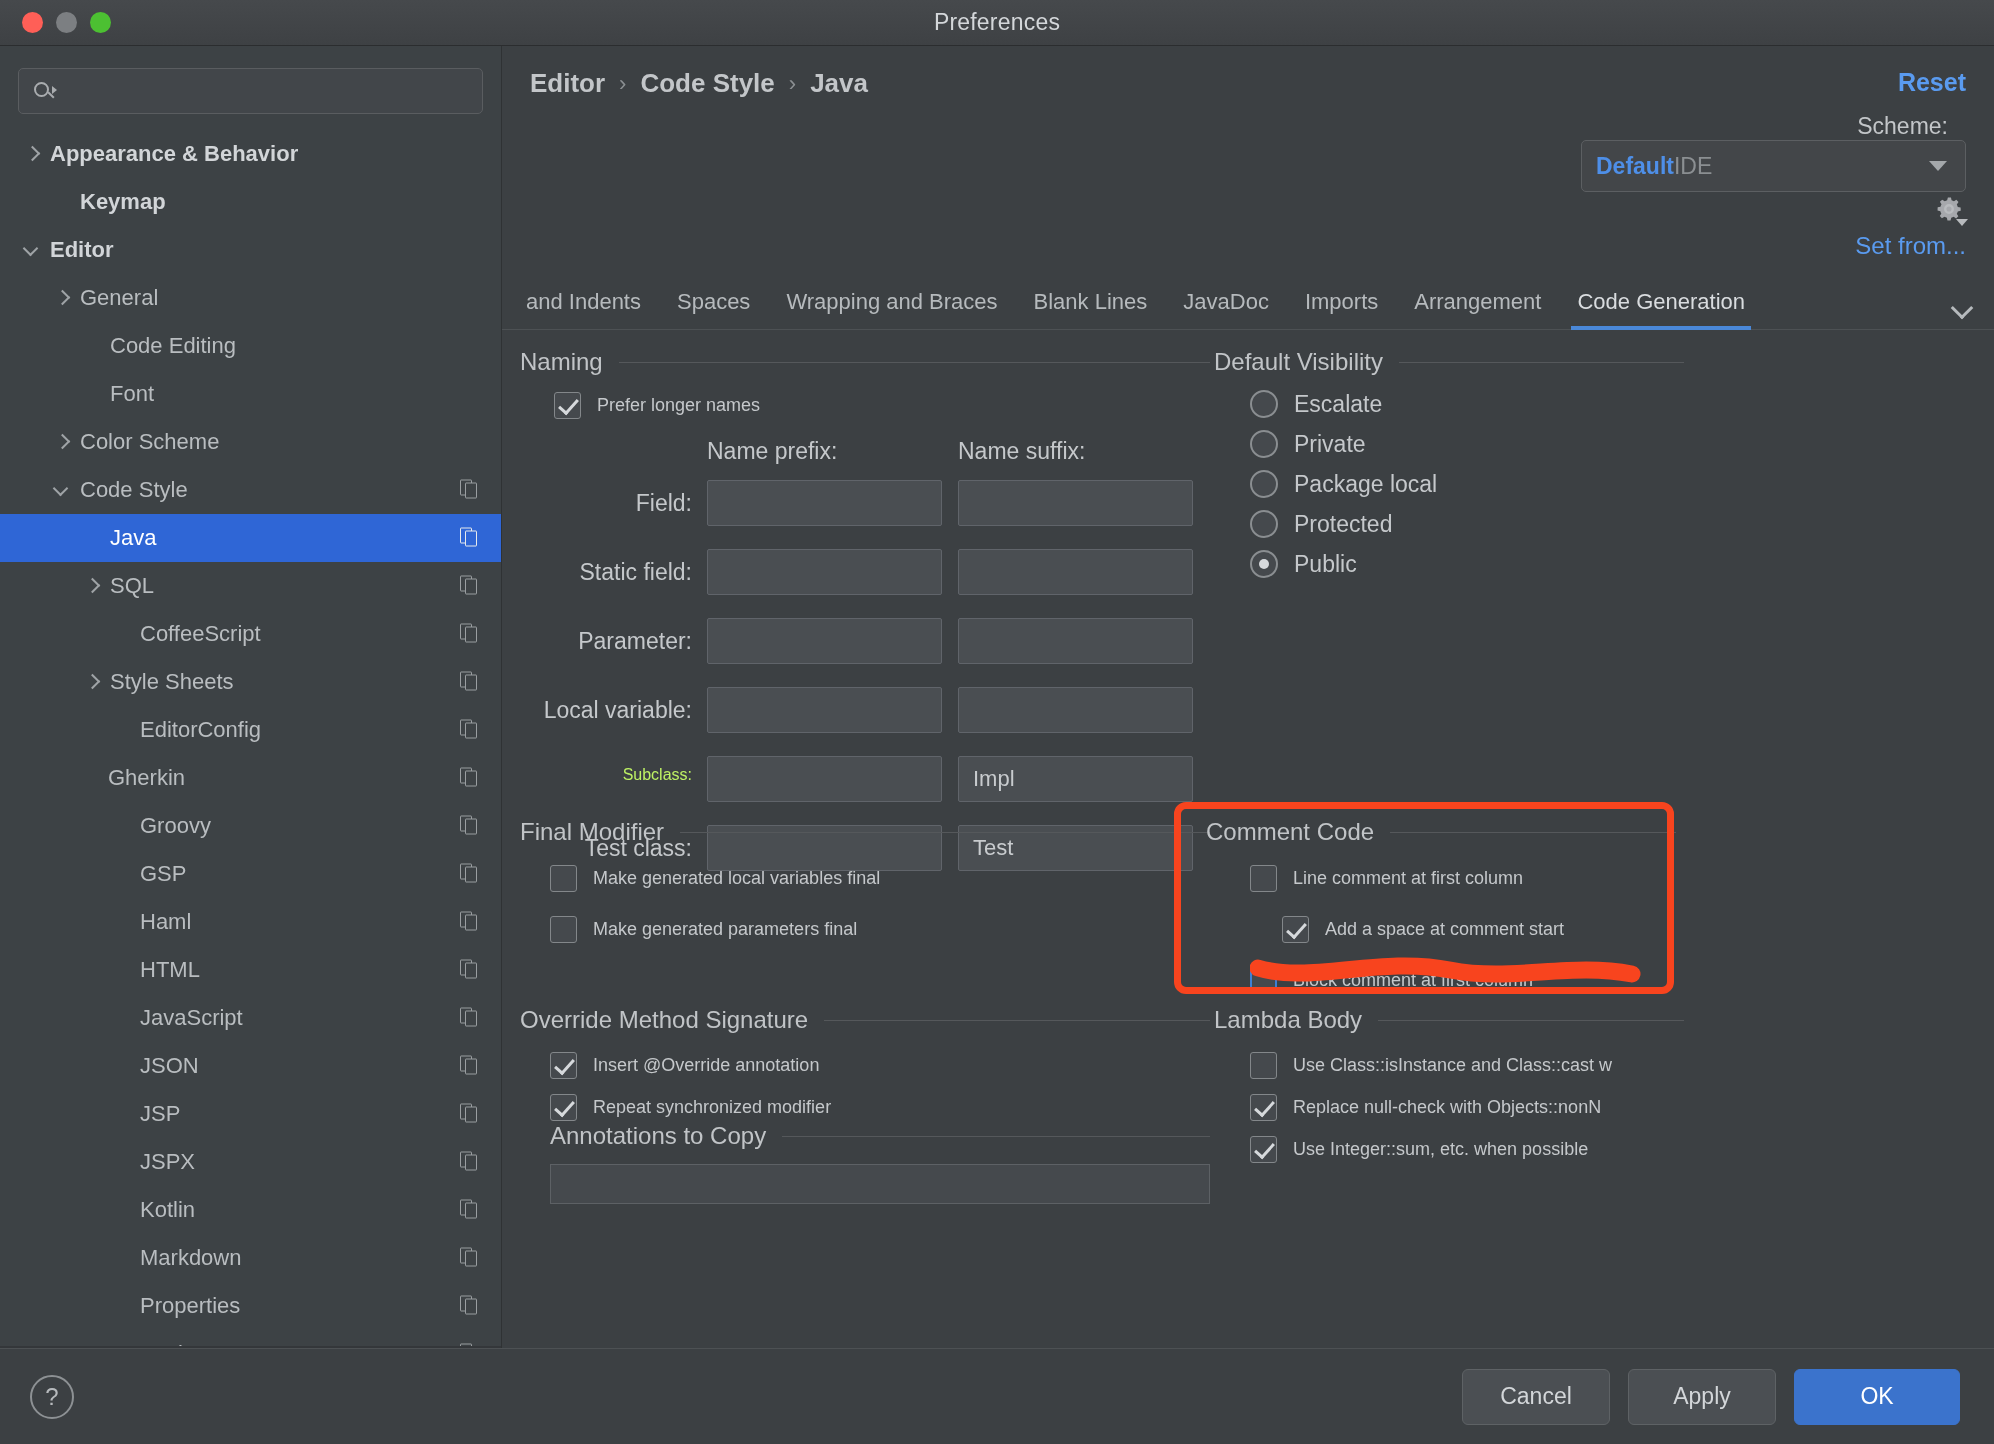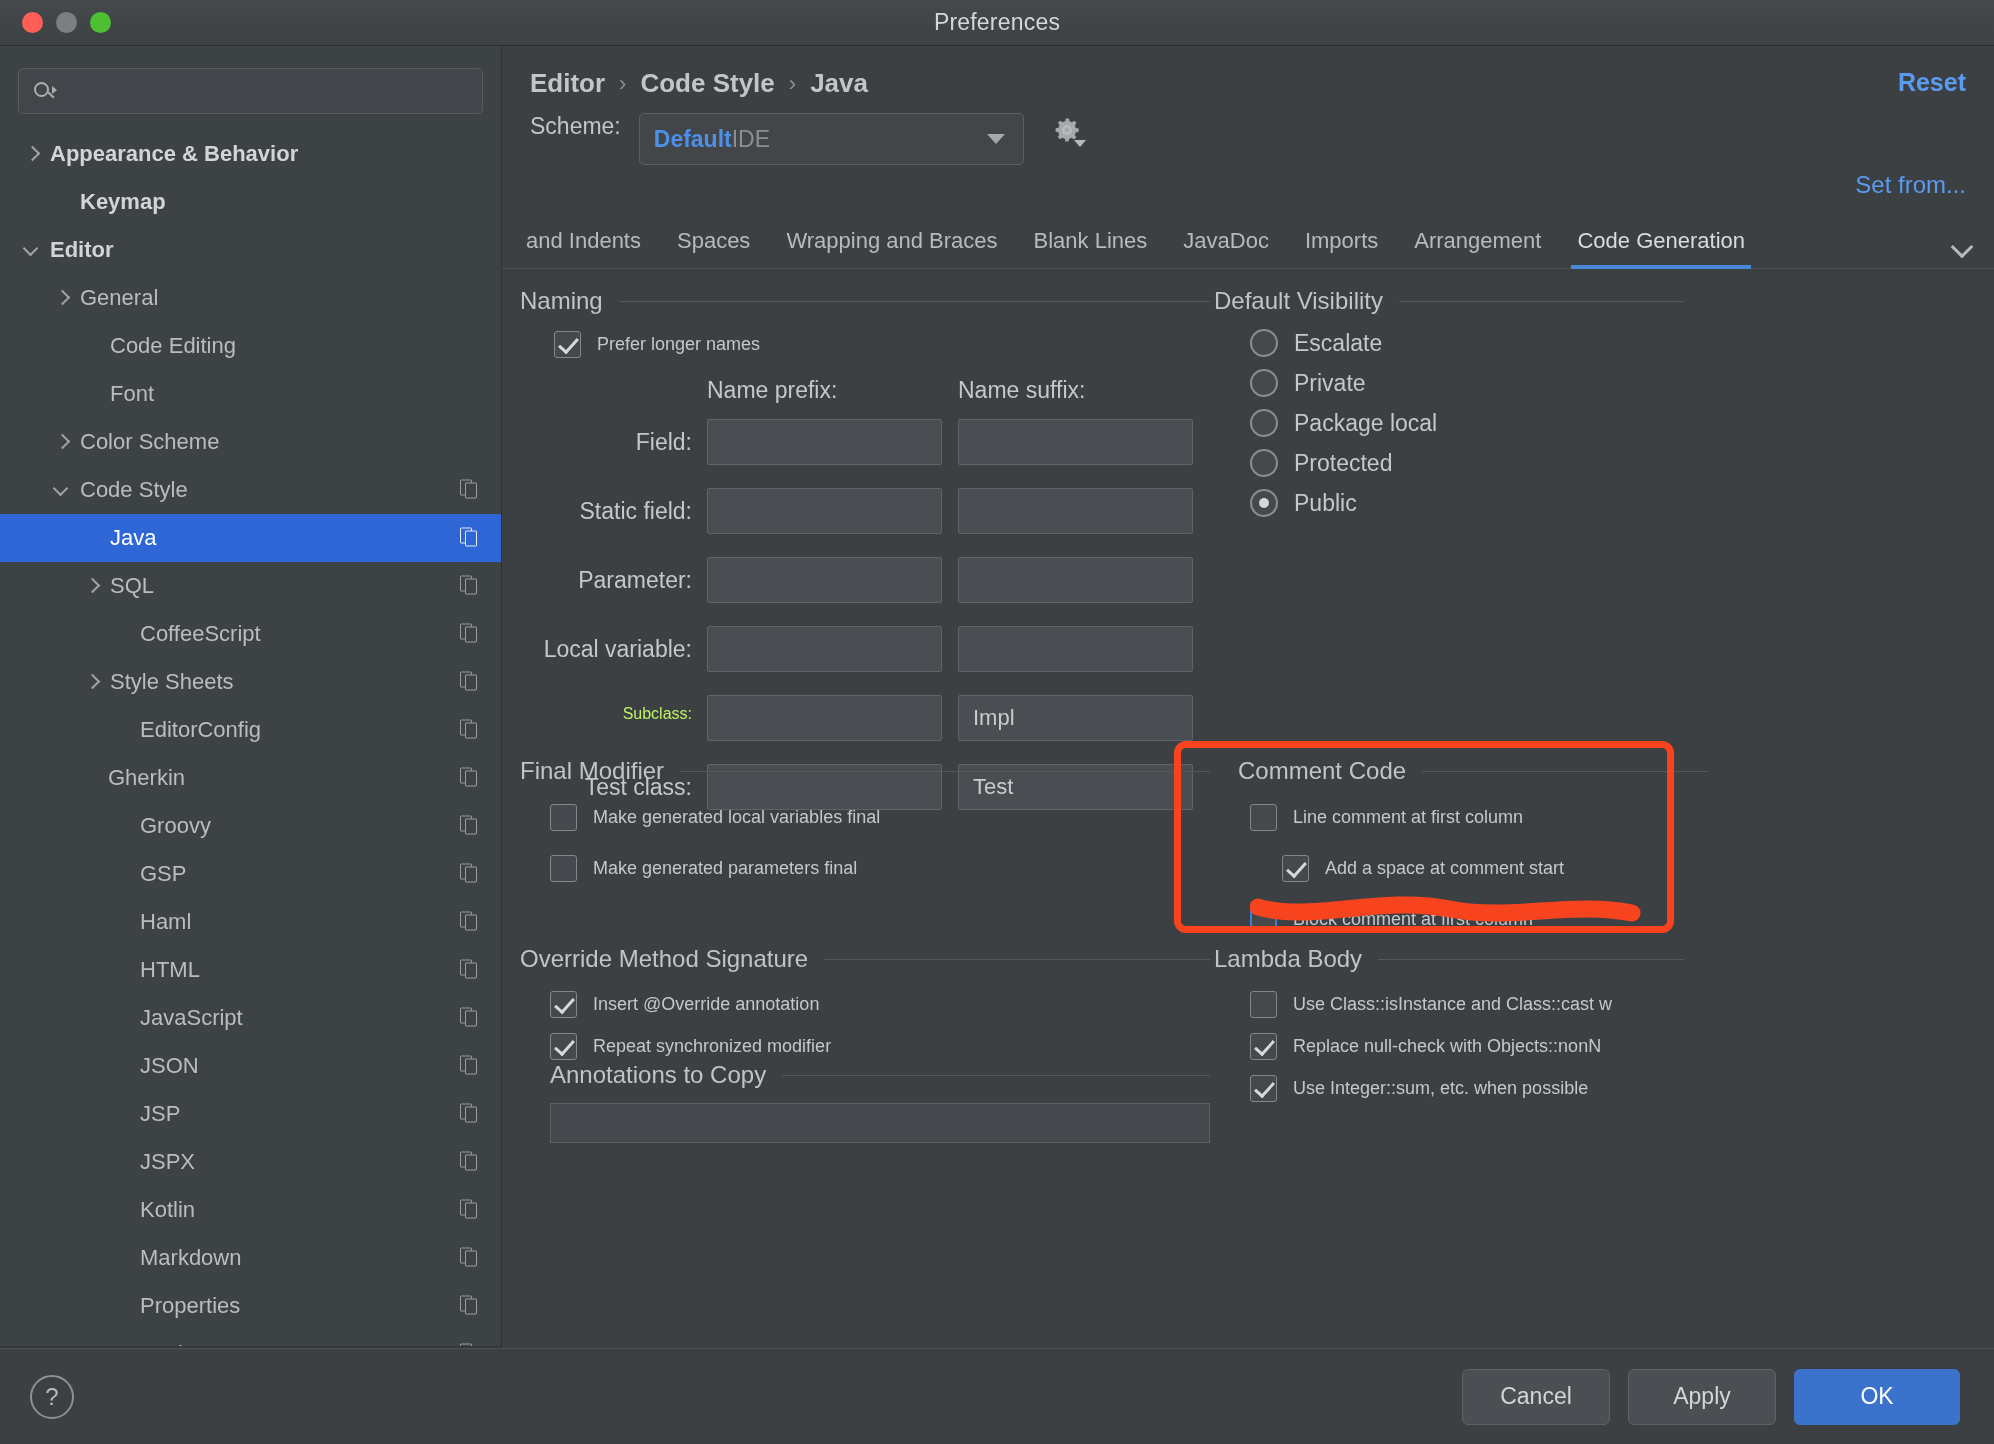--- a/index.html
+++ b/index.html
@@ -94,21 +94,21 @@
   .tree-sep { position: absolute; left: 0; right: 0; bottom: 0; height: 2px; background: #34373a; }
 
   
   .main { flex: 1; display: flex; flex-direction: column; min-width: 0; background: #3c4043; position: relative; }
 
   .crumb-bar { padding: 22px 28px 0 28px; display: flex; align-items: flex-start; justify-content: space-between; }
   .crumbs { display: flex; align-items: center; gap: 14px; font-size: 26px; font-weight: bold; color: #c3c6c9; }
   .crumb-sep { color: #8b8f92; font-size: 22px; font-weight: normal; }
   .reset-link { color: #5a9bf0; font-size: 25px; font-weight: bold; cursor: pointer; }
 
-  .scheme-bar { padding: 14px 28px 0 28px; display: flex; align-items: flex-start; }
+  .scheme-bar { padding: 14px 28px 0 28px; display: flex; align-items: flex-end; flex-direction: column; }
   .scheme-label { font-size: 23px; color: #c3c6c9; margin-right: 18px; }
   .scheme-select {
     width: 385px; height: 52px; border: 1px solid #5c5f62; border-radius: 5px;
     background: #434649; display: flex; align-items: center; padding: 0 14px; position: relative;
   }
   .scheme-def { color: #4e8fe8; font-weight: bold; font-size: 23px; }
   .scheme-ide { color: #8b8f92; font-size: 23px; }
   .sel-arrow {
     position: absolute; right: 18px; top: 50%; transform: translateY(-50%);
     border-left: 9px solid transparent; border-right: 9px solid transparent;
@@ -525,21 +525,21 @@
             <div class="abs cbrow" style="left: 48px; top: 535px;">
               <span class="cb"></span>
               <span>Make generated local variables final</span>
             </div>
             <div class="abs cbrow" style="left: 48px; top: 586px;">
               <span class="cb"></span>
               <span>Make generated parameters final</span>
             </div>
           </div>
 
-        <div class="abs group-head" style="left:736px; top:488px; width:470px;justify-content:center;">
+        <div class="abs group-head" style="left:704px; top:488px; width:470px;justify-content:center;">
           <span class="group-title">Comment Code</span>
           <span class="group-line"></span>
         </div>
         <div id="comment-rows">
             <div class="abs cbrow" style="left: 748px; top: 535px;">
               <span class="cb"></span>
               <span>Line comment at first column</span>
             </div>
             <div class="abs cbrow" style="left: 780px; top: 586px;">
               <span class="cb checked"></span>

